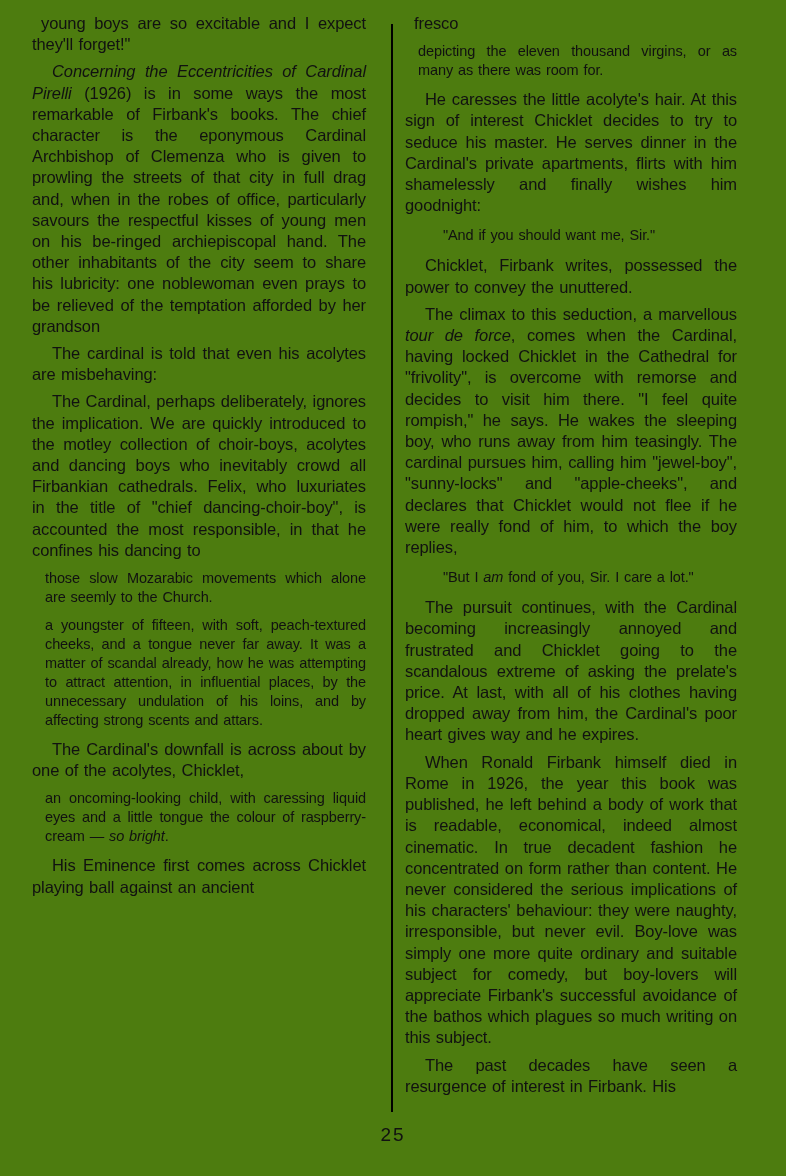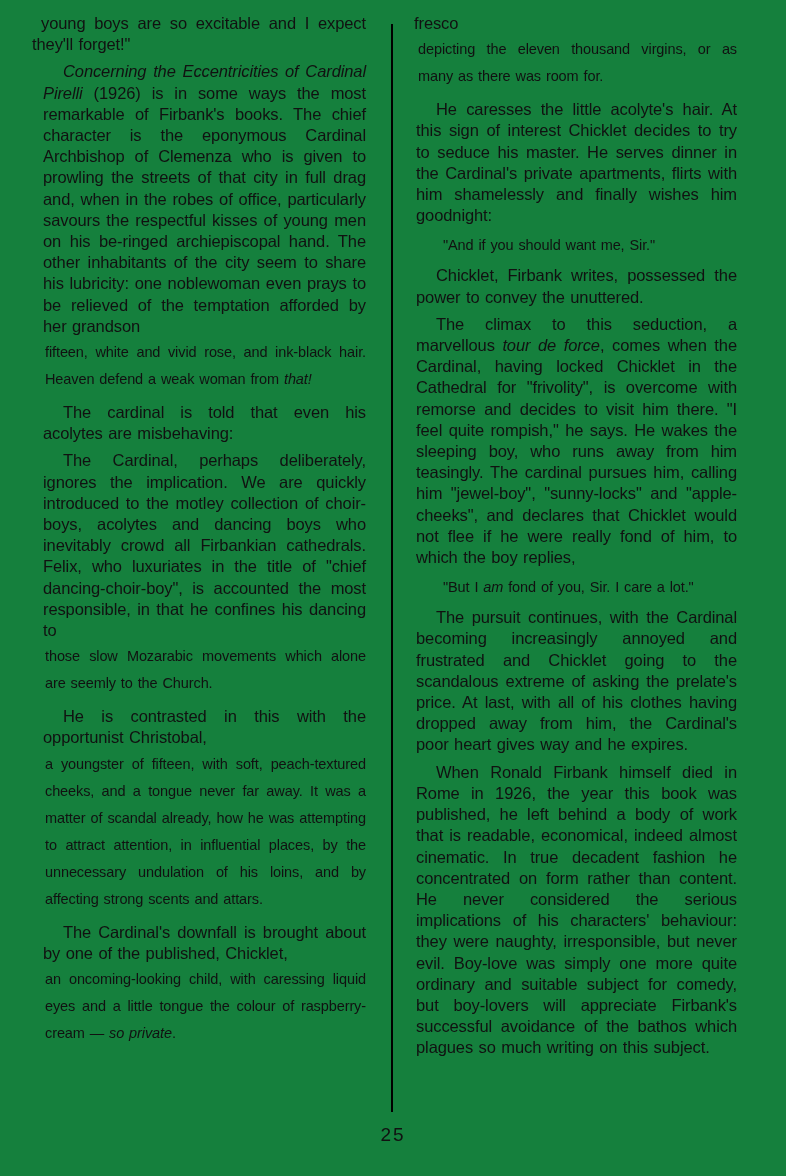--- a/index.html
+++ b/index.html
@@ -1,46 +1,46 @@
 <!DOCTYPE html>
 <html><head>
 <meta charset="utf-8">
 <style>
   html, body { margin: 0; padding: 0; background: #e8e8e8; }
   .page {
     position: relative;
     width: 786px;
     height: 1176px;
     margin: 0 auto;
-    background: #15803d;
+    background: #4d7c0f;
     overflow: hidden;
     font-family: "Liberation Sans", "DejaVu Sans", sans-serif;
     color: #111111;
   }
   .col {
     position: absolute;
     top: 13px;
     text-align: justify;
   }
   .col-left  { left: 32px;  width: 334px; }
   .col-right { left: 405px; width: 332px; }
 
   .blk {
     margin: 0;
     font-size: 16.5px;
     line-height: 21.2px;
     letter-spacing: -0.1px;
     word-spacing: 1px;
   }
-  .blk.paragraph    { text-indent: 20px; margin-top: 6px; margin-left: 11px; }
+  .blk.paragraph    { text-indent: 20px; margin-top: 6px; }
   .blk.continuation { text-indent: 9px; }
   .blk.quote {
     font-size: 14.5px;
-    line-height: 27px;
-    margin: 2px 0 9px 13px;
+    line-height: 19px;
+    margin: 8px 0 9px 13px;
   }
   .blk.dialogue {
     font-size: 14.5px;
     line-height: 19px;
     margin: 10px 0 10px 38px;
     text-align: left;
   }
   .col .blk:first-child { margin-top: 0; }
   .it { font-style: italic; }
 
@@ -63,35 +63,35 @@
     color: #111111;
   }
 </style>
 </head>
 <body>
 
 <div class="page">
   <div class="col col-left">
       <p class="blk continuation"><span>young boys are so excitable and I expect they'll forget!"</span></p>
       <p class="blk paragraph"><span class="it">Concerning the Eccentricities of Cardinal Pirelli</span><span> (1926) is in some ways the most remarkable of Firbank's books. The chief character is the eponymous Cardinal Archbishop of Clemenza who is given to prowling the streets of that city in full drag and, when in the robes of office, particularly savours the respectful kisses of young men on his be-ringed archiepiscopal hand. The other inhabitants of the city seem to share his lubricity: one noblewoman even prays to be relieved of the temptation afforded by her grandson</span></p>
-      <p class="blk quote"><span>fifteen, white and vivid rose, and ink-black hair. Heaven defend a weak woman from </span><span class="it">that!</span></p>
       <p class="blk paragraph"><span>The cardinal is told that even his acolytes are misbehaving:</span></p>
       <p class="blk paragraph"><span>The Cardinal, perhaps deliberately, ignores the implication. We are quickly introduced to the motley collection of choir-boys, acolytes and dancing boys who inevitably crowd all Firbankian cathedrals. Felix, who luxuriates in the title of "chief dancing-choir-boy", is accounted the most responsible, in that he confines his dancing to</span></p>
       <p class="blk quote"><span>those slow Mozarabic movements which alone are seemly to the Church.</span></p>
-      <p class="blk paragraph"><span>He is contrasted in this with the opportunist Christobal,</span></p>
       <p class="blk quote"><span>a youngster of fifteen, with soft, peach-textured cheeks, and a tongue never far away. It was a matter of scandal already, how he was attempting to attract attention, in influential places, by the unnecessary undulation of his loins, and by affecting strong scents and attars.</span></p>
-      <p class="blk paragraph"><span>The Cardinal's downfall is brought about by one of the published, Chicklet,</span></p>
-      <p class="blk quote"><span>an oncoming-looking child, with caressing liquid eyes and a little tongue the colour of raspberry-cream — </span><span class="it">so private</span><span>.</span></p>
+      <p class="blk paragraph"><span>The Cardinal's downfall is across about by one of the acolytes, Chicklet,</span></p>
+      <p class="blk quote"><span>an oncoming-looking child, with caressing liquid eyes and a little tongue the colour of raspberry-cream — </span><span class="it">so bright</span><span>.</span></p>
+      <p class="blk paragraph"><span>His Eminence first comes across Chicklet playing ball against an ancient</span></p>
     </div>
   <div class="divider"></div>
   <div class="col col-right">
       <p class="blk continuation"><span>fresco</span></p>
       <p class="blk quote"><span>depicting the eleven thousand virgins, or as many as there was room for.</span></p>
       <p class="blk paragraph"><span>He caresses the little acolyte's hair. At this sign of interest Chicklet decides to try to seduce his master. He serves dinner in the Cardinal's private apartments, flirts with him shamelessly and finally wishes him goodnight:</span></p>
       <p class="blk dialogue"><span>"And if you should want me, Sir."</span></p>
       <p class="blk paragraph"><span>Chicklet, Firbank writes, possessed the power to convey the unuttered.</span></p>
       <p class="blk paragraph"><span>The climax to this seduction, a marvellous </span><span class="it">tour de force</span><span>, comes when the Cardinal, having locked Chicklet in the Cathedral for "frivolity", is overcome with remorse and decides to visit him there. "I feel quite rompish," he says. He wakes the sleeping boy, who runs away from him teasingly. The cardinal pursues him, calling him "jewel-boy", "sunny-locks" and "apple-cheeks", and declares that Chicklet would not flee if he were really fond of him, to which the boy replies,</span></p>
       <p class="blk dialogue"><span>"But I </span><span class="it">am</span><span> fond of you, Sir. I care a lot."</span></p>
       <p class="blk paragraph"><span>The pursuit continues, with the Cardinal becoming increasingly annoyed and frustrated and Chicklet going to the scandalous extreme of asking the prelate's price. At last, with all of his clothes having dropped away from him, the Cardinal's poor heart gives way and he expires.</span></p>
       <p class="blk paragraph"><span>When Ronald Firbank himself died in Rome in 1926, the year this book was published, he left behind a body of work that is readable, economical, indeed almost cinematic. In true decadent fashion he concentrated on form rather than content. He never considered the serious implications of his characters' behaviour: they were naughty, irresponsible, but never evil. Boy-love was simply one more quite ordinary and suitable subject for comedy, but boy-lovers will appreciate Firbank's successful avoidance of the bathos which plagues so much writing on this subject.</span></p>
+      <p class="blk paragraph"><span>The past decades have seen a resurgence of interest in Firbank. His</span></p>
     </div>
   <div class="page-number">25</div>
 </div>
 
 </body></html>

